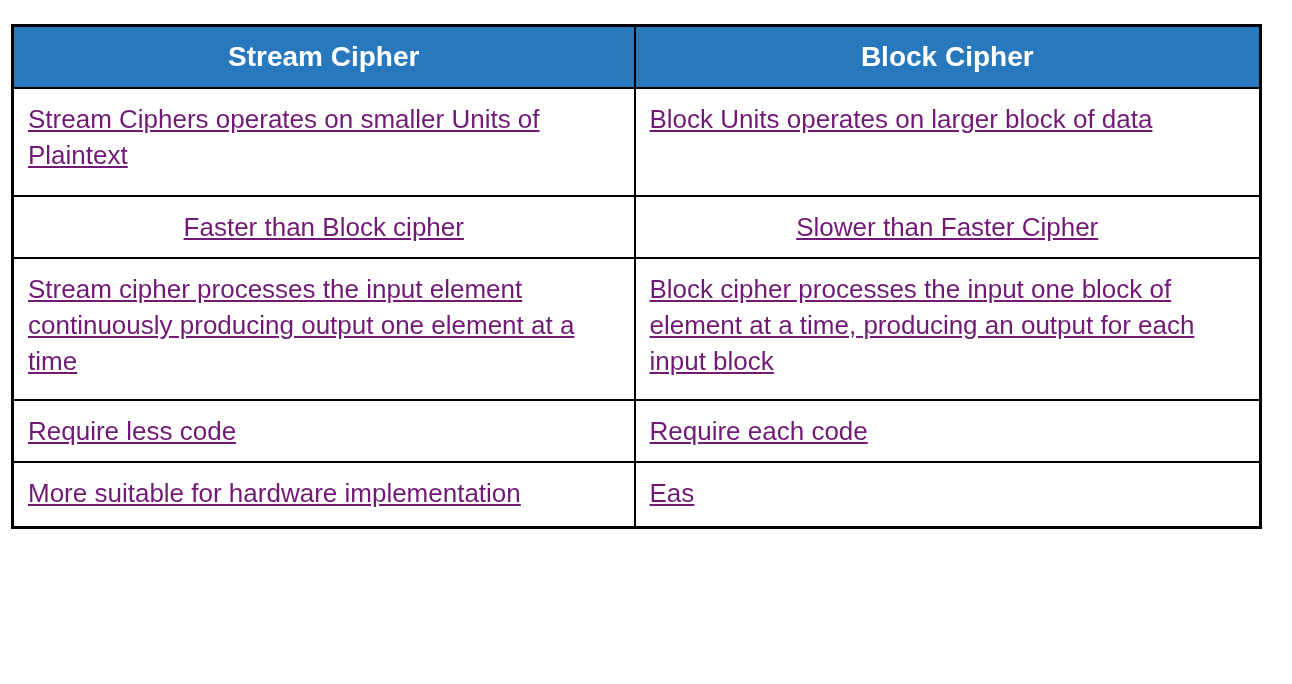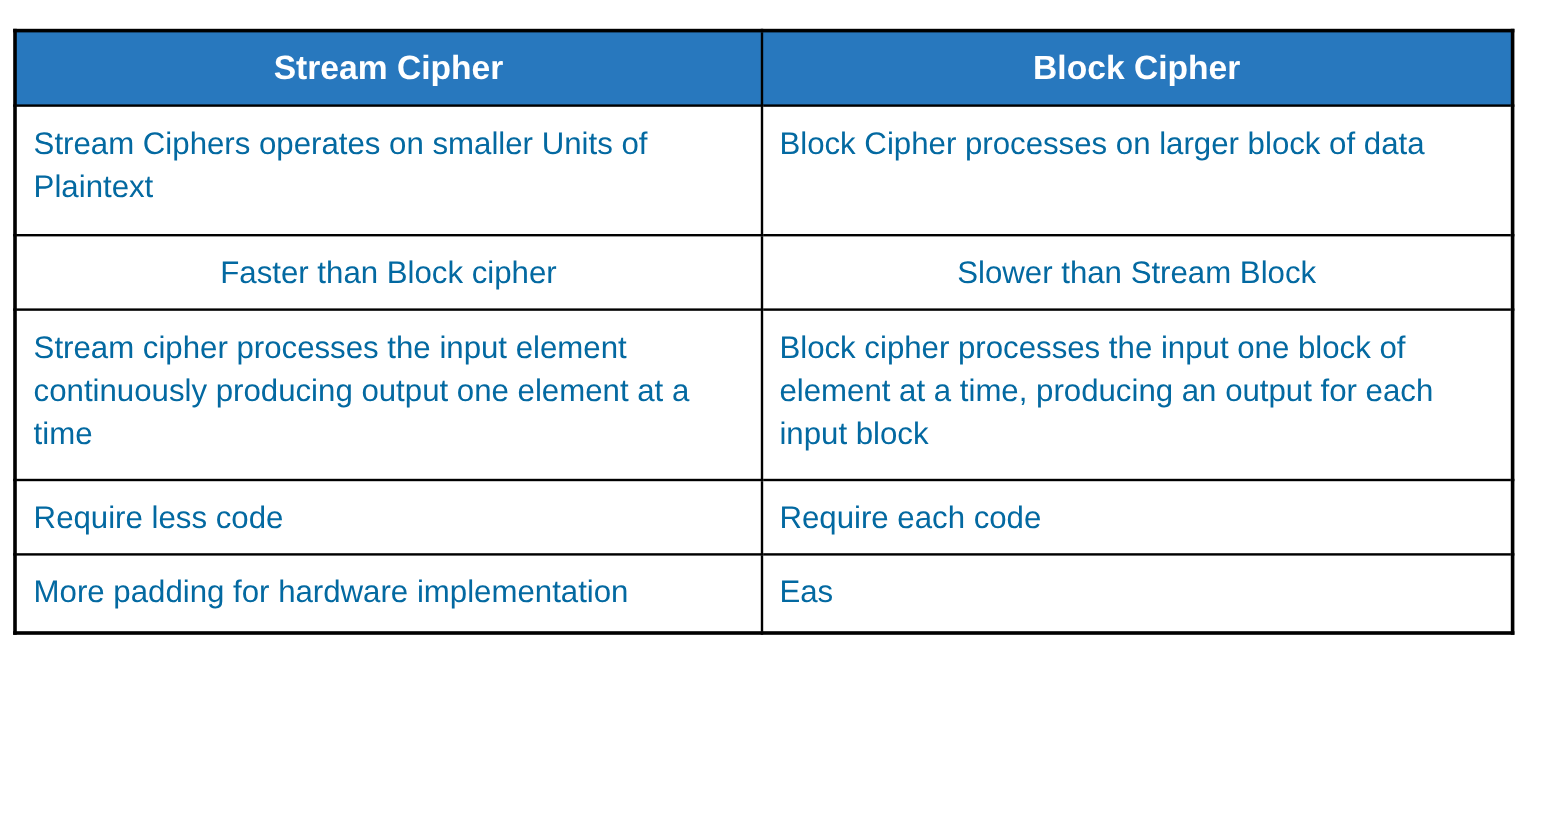--- a/index.html
+++ b/index.html
@@ -38,26 +38,27 @@
     color: #ffffff;
     font-size: 28px;
     font-weight: bold;
     text-align: center;
     vertical-align: middle;
     height: 62px;
     padding: 0 10px;
   }
   table.cipher-table td {
     background: #ffffff;
-    color: #0369a1;
+    color: #701a75;
     font-size: 26px;
     line-height: 36px;
     text-align: left;
     vertical-align: top;
     padding: 12px 14px;
+    text-decoration: underline;
   }
   tbody tr:nth-child(1) td { height: 108px; }
   tbody tr:nth-child(2) td { height: 60px; text-align: center; }
   tbody tr:nth-child(3) td { height: 142px; }
   tbody tr:nth-child(4) td { height: 60px; margin-top: 32px; }
   tbody tr:nth-child(5) td { height: 66px; }
   tbody tr:nth-child(6) td { height: 66px; }
   tbody tr:nth-child(7) td { height: 68px; }
 </style>
 </head>
@@ -71,33 +72,33 @@
     </colgroup>
     <thead>
       <tr>
         <th>Stream Cipher</th>
         <th>Block Cipher</th>
       </tr>
     </thead>
     <tbody>
       <tr>
         <td>Stream Ciphers operates on smaller Units of Plaintext</td>
-        <td>Block Cipher processes on larger block of data</td>
+        <td>Block Units operates on larger block of data</td>
       </tr>
       <tr>
         <td>Faster than Block cipher</td>
-        <td>Slower than Stream Block</td>
+        <td>Slower than Faster Cipher</td>
       </tr>
       <tr>
         <td>Stream cipher processes the input element continuously producing output one element at a time</td>
         <td>Block cipher processes the input one block of element at a time, producing an output for each input block</td>
       </tr>
       <tr>
         <td>Require less code</td>
         <td>Require each code</td>
       </tr>
       <tr>
-        <td>More padding for hardware implementation</td>
+        <td>More suitable for hardware implementation</td>
         <td>Eas</td>
       </tr>
     </tbody>
   </table>
 </div>
 
 </body></html>

